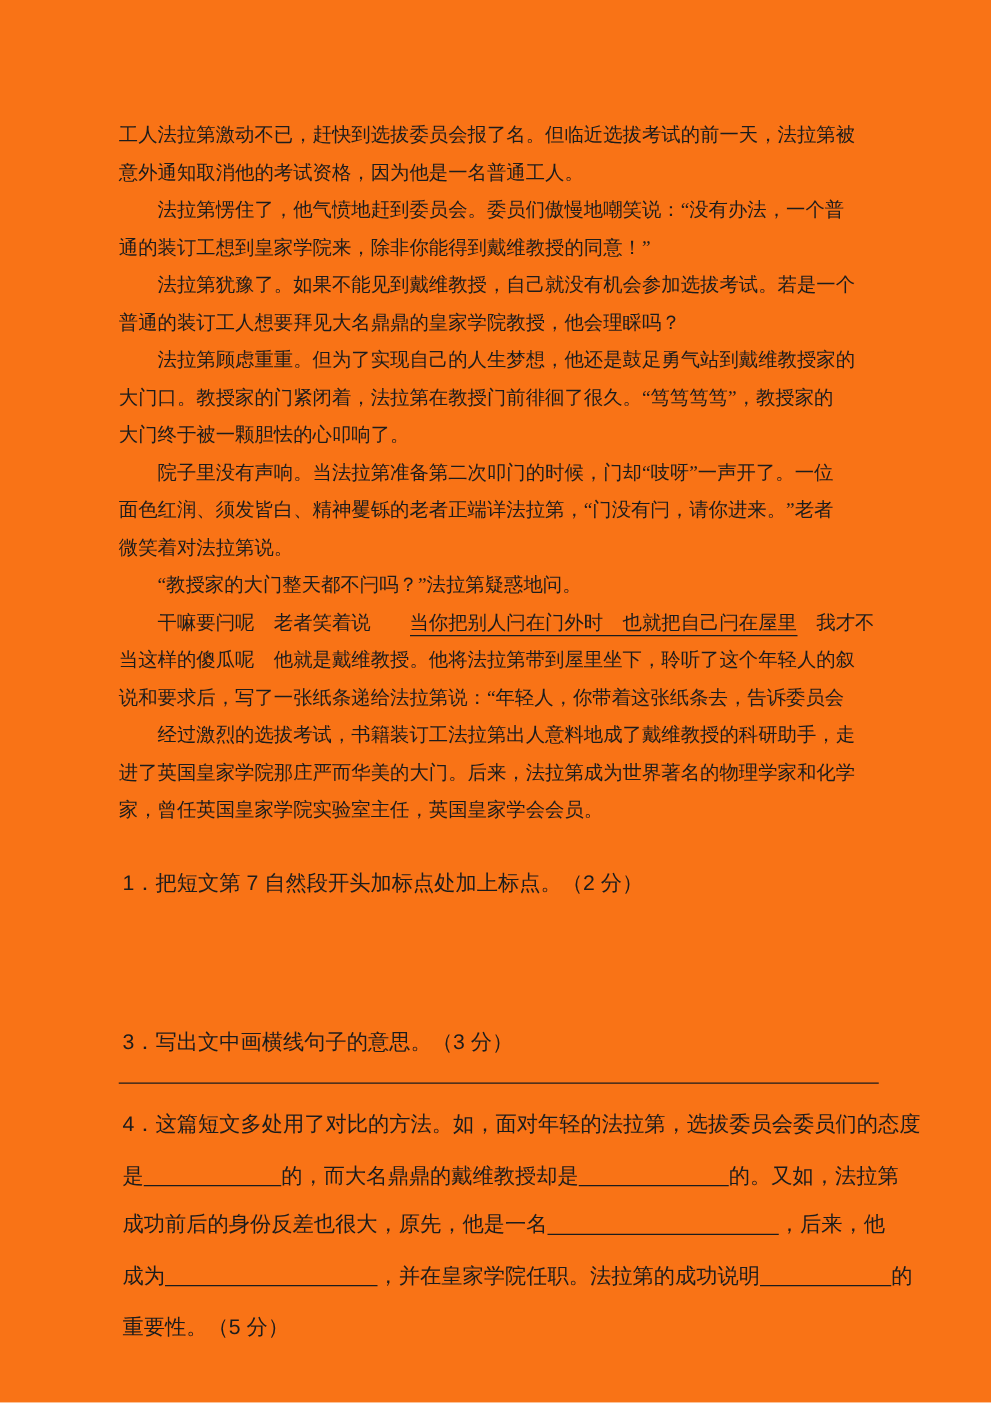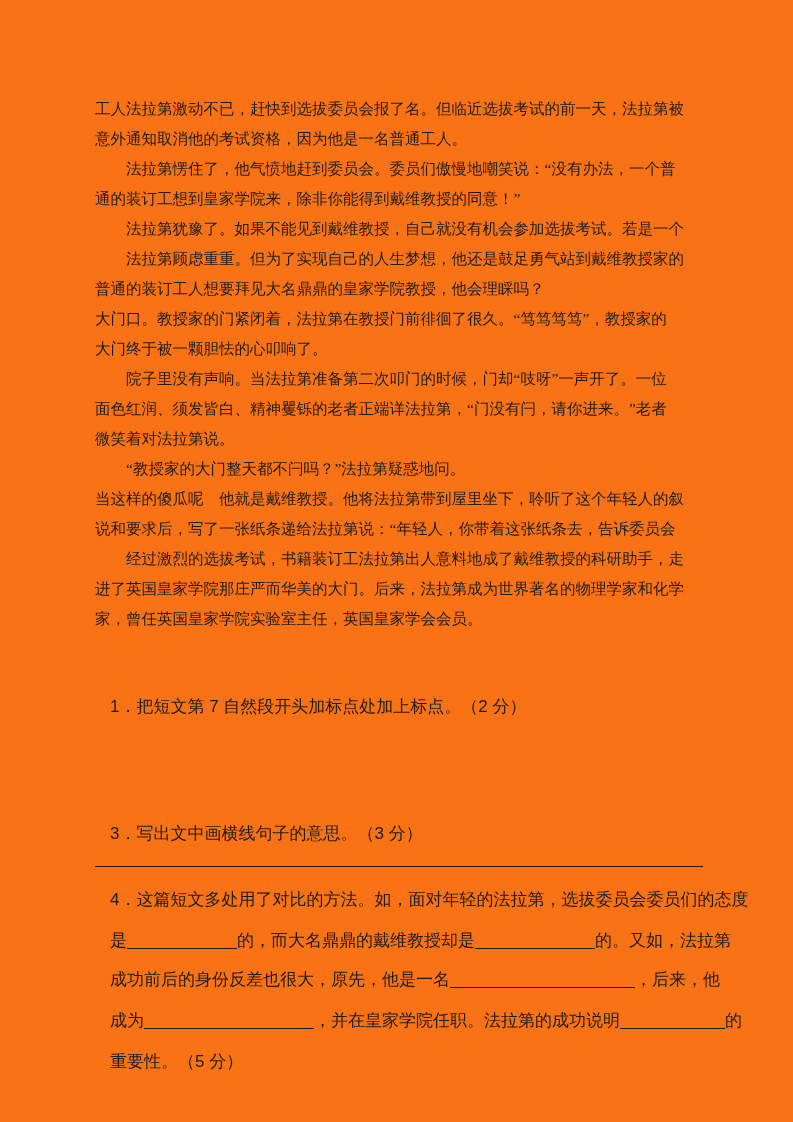--- a/index.html
+++ b/index.html
@@ -20,21 +20,21 @@
     height:30px;line-height:30px;
     white-space:nowrap;
     letter-spacing:0px;
   }
   .ul-sentence{
     border-bottom:1.5px solid #1c1c1c;
     padding-bottom:1px;
   }
   
   .qrow{
-    position:absolute;left:110px;width:616px;
+    position:absolute;left:98px;width:616px;
     font-family:"Liberation Sans",sans-serif;
     font-size:17px;line-height:26px;
     white-space:nowrap;
   }
   .blank{
     display:inline-block;
     border-bottom:1.5px solid #1c1c1c;
     height:17px;
     vertical-align:-3px;
   }
@@ -55,28 +55,29 @@
 <body>
 
 <div class="page">
 
   <div class="passage">
     <div class="p-line">工人法拉第激动不已，赶快到选拔委员会报了名。但临近选拔考试的前一天，法拉第被</div>
     <div class="p-line">意外通知取消他的考试资格，因为他是一名普通工人。</div>
     <div class="p-line">　　法拉第愣住了，他气愤地赶到委员会。委员们傲慢地嘲笑说：“没有办法，一个普</div>
     <div class="p-line">通的装订工想到皇家学院来，除非你能得到戴维教授的同意！”</div>
     <div class="p-line">　　法拉第犹豫了。如果不能见到戴维教授，自己就没有机会参加选拔考试。若是一个</div>
+    <div class="p-line">普通的装订工人想要拜见大名鼎鼎的皇家学院教授，他会理睬吗？</div>
     <div class="p-line">　　法拉第顾虑重重。但为了实现自己的人生梦想，他还是鼓足勇气站到戴维教授家的</div>
-    <div class="p-line">普通的装订工人想要拜见大名鼎鼎的皇家学院教授，他会理睬吗？</div>
     <div class="p-line">大门口。教授家的门紧闭着，法拉第在教授门前徘徊了很久。“笃笃笃笃”，教授家的</div>
     <div class="p-line">大门终于被一颗胆怯的心叩响了。</div>
     <div class="p-line">　　院子里没有声响。当法拉第准备第二次叩门的时候，门却“吱呀”一声开了。一位</div>
     <div class="p-line">面色红润、须发皆白、精神矍铄的老者正端详法拉第，“门没有闩，请你进来。”老者</div>
     <div class="p-line">微笑着对法拉第说。</div>
     <div class="p-line">　　“教授家的大门整天都不闩吗？”法拉第疑惑地问。</div>
+    <div class="p-line"><span>　　干嘛要闩呢　老者笑着说　　</span><span class="ul-sentence">当你把别人闩在门外时　也就把自己闩在屋里</span><span>　我才不</span></div>
     <div class="p-line">当这样的傻瓜呢　他就是戴维教授。他将法拉第带到屋里坐下，聆听了这个年轻人的叙</div>
     <div class="p-line">说和要求后，写了一张纸条递给法拉第说：“年轻人，你带着这张纸条去，告诉委员会</div>
     <div class="p-line">　　经过激烈的选拔考试，书籍装订工法拉第出人意料地成了戴维教授的科研助手，走</div>
     <div class="p-line">进了英国皇家学院那庄严而华美的大门。后来，法拉第成为世界著名的物理学家和化学</div>
     <div class="p-line">家，曾任英国皇家学院实验室主任，英国皇家学会会员。</div>
   </div>
 
   <div class="qrow" style="top:694px">1．把短文第 7 自然段开头加标点处加上标点。（2 分）</div>
 
 

